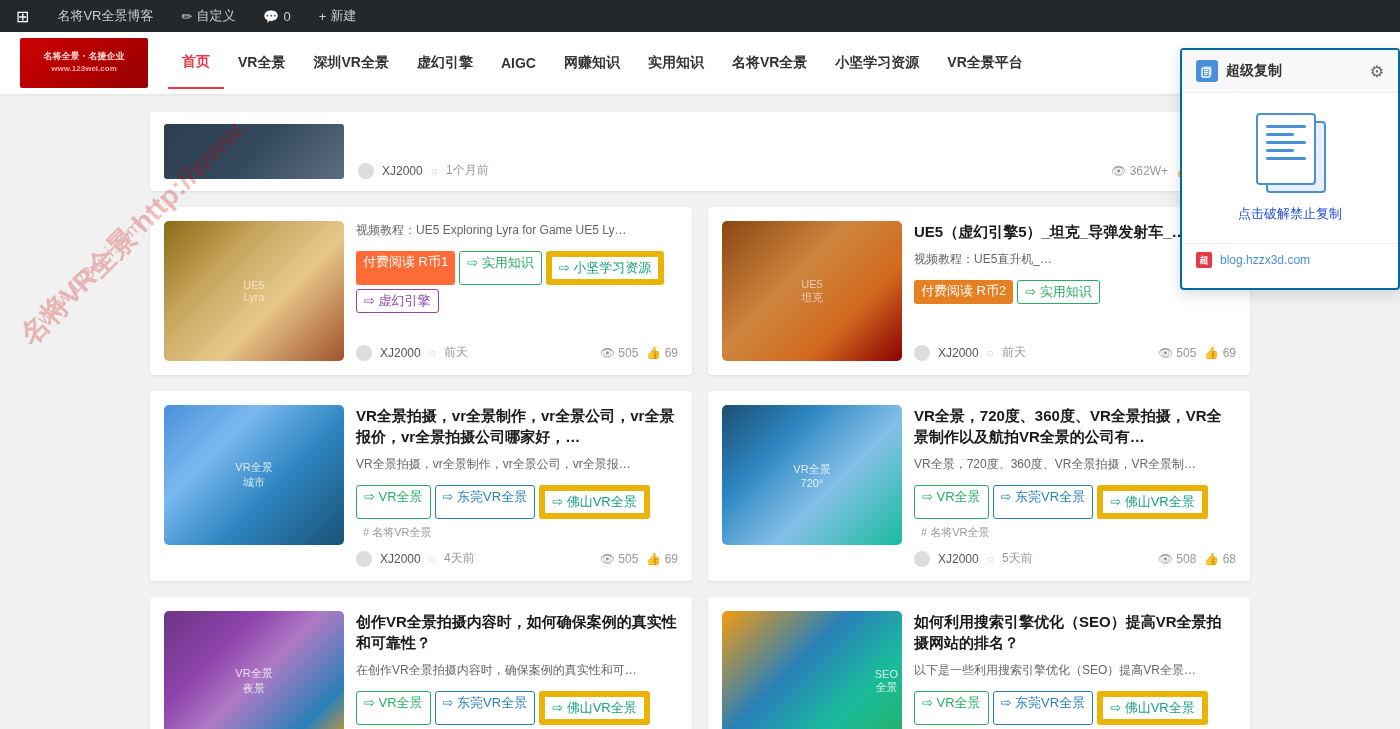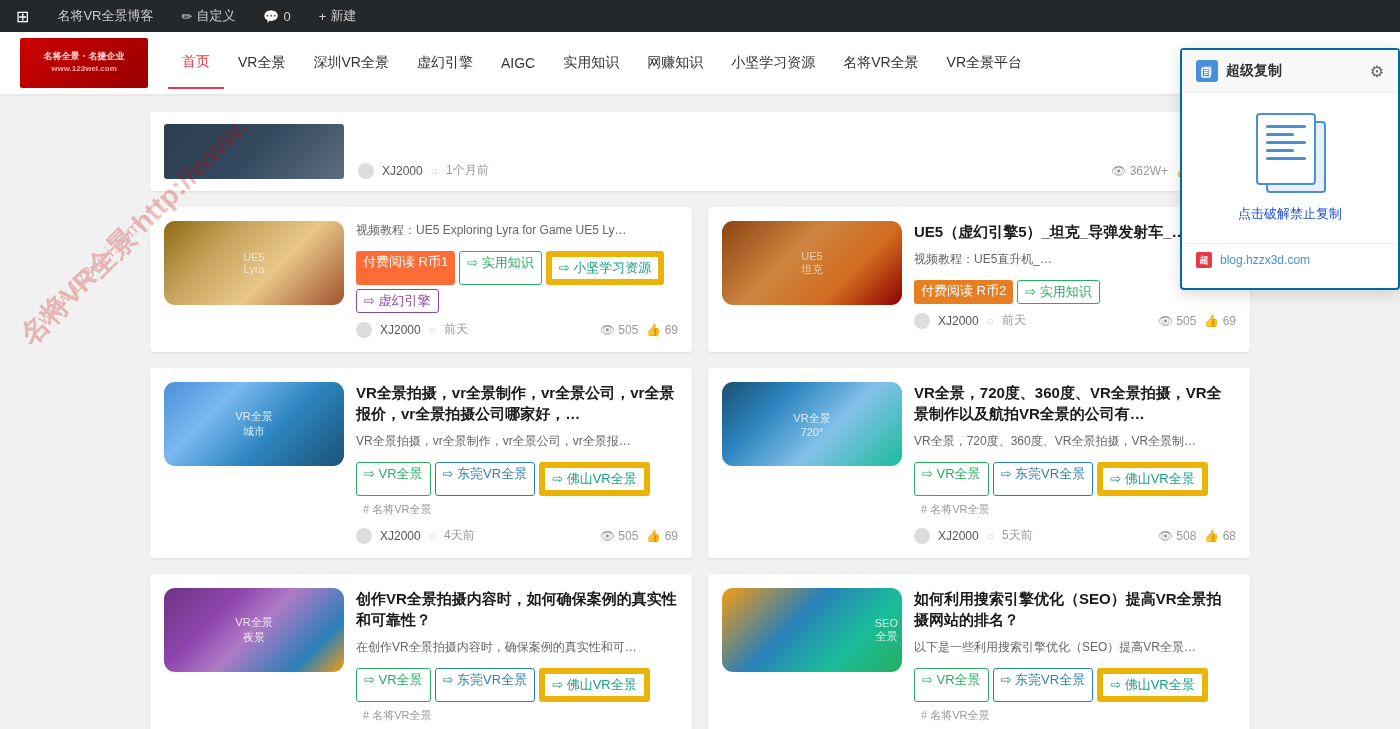--- a/index.html
+++ b/index.html
@@ -52,20 +52,21 @@
       align-items: center;
       gap: 0;
       margin-left: 20px;
     }
     .nav-item {
       padding: 16px 14px;
       font-size: 14px;
       color: #333;
       cursor: pointer;
       white-space: nowrap;
+      font-weight: bold;
     }
     .nav-item.active { color: #e63946; border-bottom: 2px solid #e63946; }
     .posts-grid {
       display: grid;
       grid-template-columns: 1fr 1fr;
       gap: 16px;
     }
 
     
     .post-card {
@@ -78,22 +79,22 @@
     }
     .post-card-inner {
       display: flex;
       gap: 0;
       padding: 14px;
       gap: 12px;
     }
     .post-thumb {
       width: 180px;
       min-width: 180px;
-      height: 84px;
-      border-radius: 11px;
+      height: 140px;
+      border-radius: 5px;
       overflow: hidden;
       position: relative;
     }
     
     .thumb-vr1 { background: linear-gradient(135deg, #8B6914 0%, #C4A35A 30%, #E8C88A 60%, #A0522D 100%); }
     .thumb-vr2 { background: linear-gradient(135deg, #8B4513 0%, #CD853F 40%, #D2691E 70%, #8B0000 100%); }
     .thumb-vr3 { background: linear-gradient(135deg, #4A90D9 0%, #7BB8F0 30%, #2E86C1 60%, #1A5276 100%); }
     .thumb-vr4 { background: linear-gradient(135deg, #1B4F72 0%, #2E86C1 30%, #85C1E9 60%, #1ABC9C 100%); }
     .thumb-vr5 { background: linear-gradient(135deg, #6C3483 0%, #8E44AD 30%, #AF7AC5 50%, #2980B9 80%, #F39C12 100%); }
     .thumb-vr6 { background: linear-gradient(135deg, #F39C12 0%, #2980B9 40%, #1ABC9C 70%, #27AE60 100%); }
@@ -264,24 +265,24 @@
       名将全景・名捷企业<br>
       <span style="font-size:8px;color:#ffaaaa;">www.123wei.com</span>
     </div>
   </div>
   <nav class="site-nav">
     <div class="nav-item active">首页</div>
     <div class="nav-item">VR全景</div>
     <div class="nav-item">深圳VR全景</div>
     <div class="nav-item">虚幻引擎</div>
     <div class="nav-item">AIGC</div>
+    <div class="nav-item">网赚知识</div>
     <div class="nav-item">实用知识</div>
-    <div class="nav-item">网赚知识</div>
+    <div class="nav-item">名将VR全景</div>
     <div class="nav-item">小坚学习资源</div>
-    <div class="nav-item">名将VR全景</div>
     <div class="nav-item">VR全景平台</div>
   </nav>
 </div>
 
 <div class="watermark-container">
   <div class="watermark-text">名将VR全景 http://www.</div>
   <div class="watermark-url">www.123wei.com</div>
 </div>
 
 <div style="max-width:1140px; margin: 16px auto; padding: 0 20px;">

